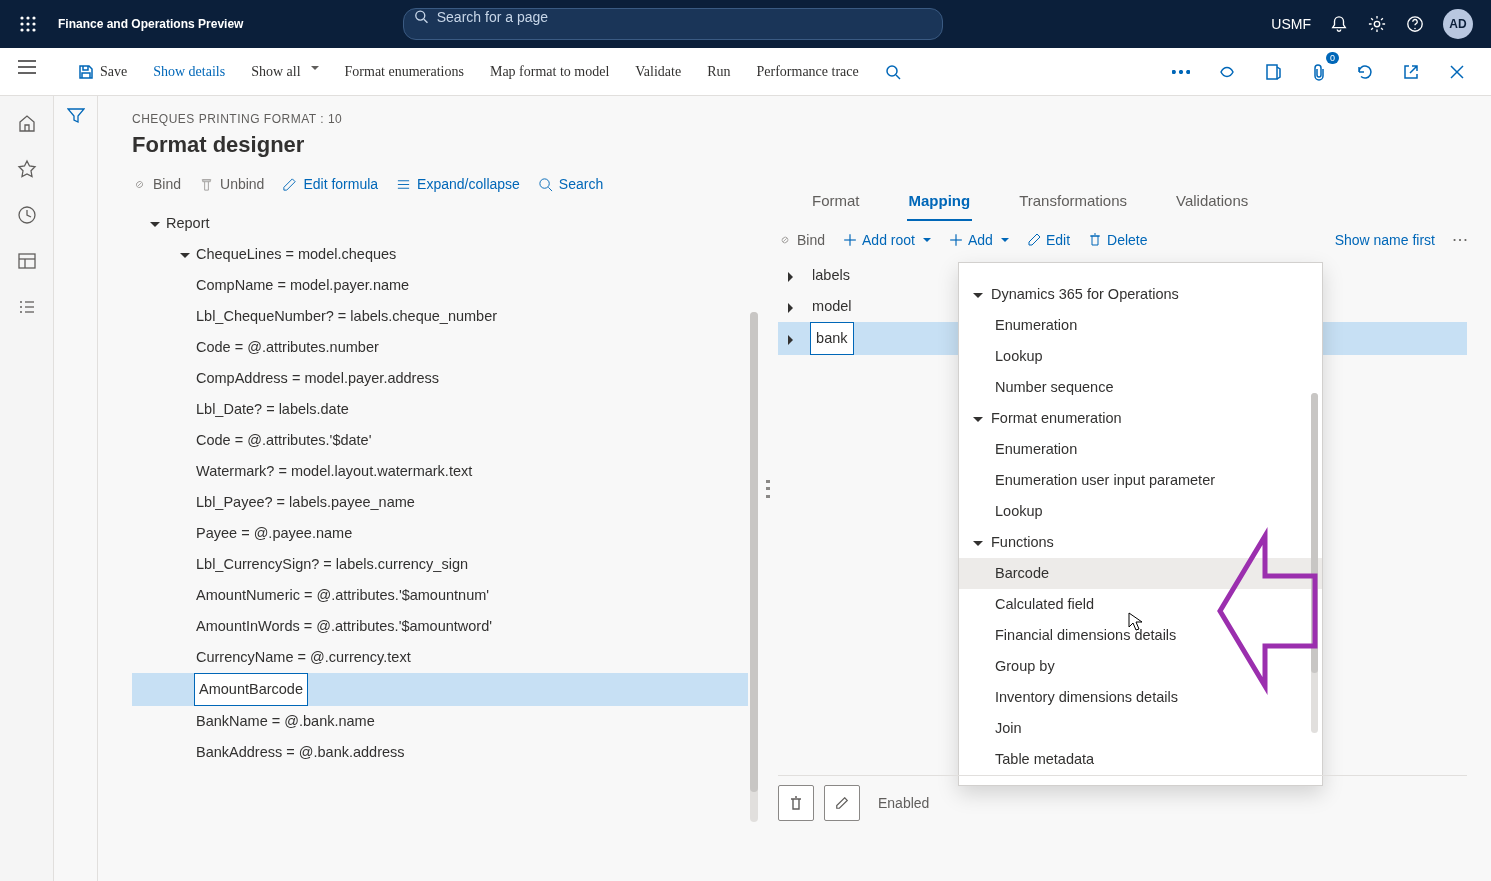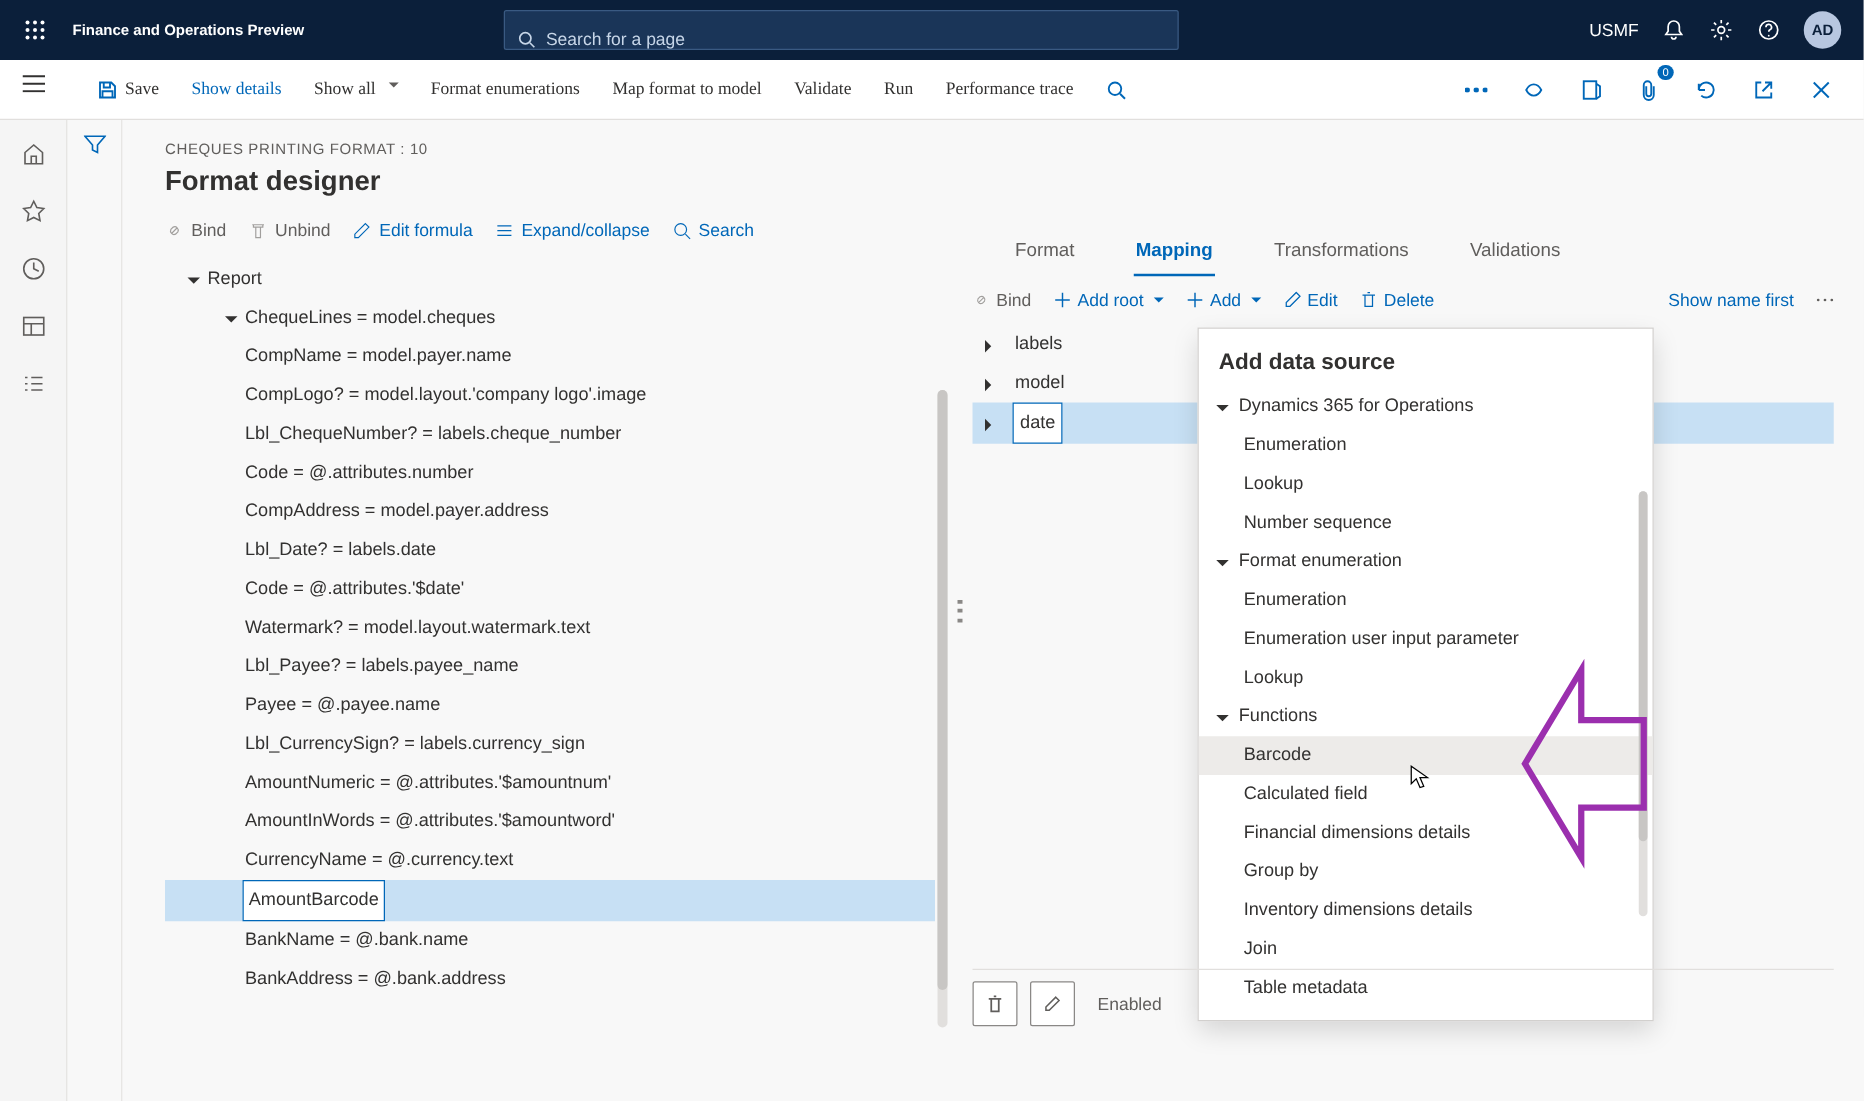--- a/index.html
+++ b/index.html
@@ -3,21 +3,21 @@
 <meta charset="utf-8">
 <style>
   * { box-sizing: border-box; margin: 0; padding: 0; }
   html, body { width: 1491px; height: 881px; font-family: "Segoe UI", sans-serif; font-size: 14px; color: #323130; overflow: hidden; background:#f5f5f5;}
   
   
   .topbar { height: 48px; background: #0b1f3a; color: #fff; display: flex; align-items: center; padding: 0 8px; }
   .waffle { width: 40px; height: 40px; display:flex; align-items:center; justify-content:center; cursor:pointer;}
   .waffle svg { fill: #fff; }
   .app-title { font-size: 12px; font-weight: 600; margin-left: 10px; flex: 0 0 auto; text-align: right; }
-  .search-wrap { margin-left: 160px; width: 540px; height: 32px; background: #1a3558; border:1px solid #3a5a82; display:flex; align-items:flex-end; padding:0 10px; border-radius:2px;}
+  .search-wrap { margin-left: 160px; width: 540px; height: 32px; background: #1a3558; border:1px solid #3a5a82; display:flex; align-items:flex-start; padding:0 10px; border-radius:13px;}
   .search-wrap svg { fill:#c7d6e8; margin-right:8px;}
   .search-wrap input { background:transparent; border:none; outline:none; color:#c7d6e8; font-size:14px; width:100%;}
   .search-wrap input::placeholder{color:#c7d6e8;}
   .top-right { margin-left:auto; display:flex; align-items:center; gap:18px; padding-right:10px;}
   .top-right .icon { width:20px; height:20px; display:flex; align-items:center; justify-content:center; cursor:pointer;}
   .top-right svg { stroke:#fff; fill:none; stroke-width:1.5;}
   .avatar { width:30px; height:30px; border-radius:50%; background:#b8c7e0; color:#0b1f3a; font-size:12px; font-weight:600; display:flex; align-items:center; justify-content:center; }
   .company { font-size:14px; }
   
   
@@ -322,23 +322,20 @@
           <span class="label-box">Report</span>
         </div>
       <div class="tree-row indent2">
           <span class="tri-down"></span>
           <span class="label-box">ChequeLines = model.cheques</span>
         </div>
       <div class="tree-row indent3">
           <span class="label-box">CompName = model.payer.name</span>
         </div>
       <div class="tree-row indent3">
-          <span class="label-box">CompLogo? = model.layout.'company logo'.image</span>
-        </div>
-      <div class="tree-row indent3">
           <span class="label-box">Lbl_ChequeNumber? = labels.cheque_number</span>
         </div>
       <div class="tree-row indent3">
           <span class="label-box">Code = @.attributes.number</span>
         </div>
       <div class="tree-row indent3">
           <span class="label-box">CompAddress = model.payer.address</span>
         </div>
       <div class="tree-row indent3">
           <span class="label-box">Lbl_Date? = labels.date</span>
@@ -438,27 +435,26 @@
             <circle cx="2" cy="2" r="1.4" fill="#605e5c"></circle>
             <circle cx="9" cy="2" r="1.4" fill="#605e5c"></circle>
             <circle cx="16" cy="2" r="1.4" fill="#605e5c"></circle>
           </svg>
         </div>
     </div>
 
     <div class="ds-tree">
       <div class="ds-row"><span class="tri-right"></span>&nbsp;&nbsp;<span class="label-box">labels</span></div>
       <div class="ds-row"><span class="tri-right"></span>&nbsp;&nbsp;<span class="label-box">model</span></div>
-      <div class="ds-row sel full"><span class="tri-right"></span>&nbsp;&nbsp;<span class="label-box">date</span></div>
+      <div class="ds-row sel full"><span class="tri-right"></span>&nbsp;&nbsp;<span class="label-box">bank</span></div>
     </div>
   </div>
 </div>
 
 <div class="popup">
-  <h3>Add data source</h3>
   <div class="pgroup">
     <div class="prow">
         <span class="tri-down"></span>
         <span class="plabel">Dynamics 365 for Operations</span>
       </div>
     <div class="prow pchild">
         <span>Enumeration</span>
       </div>
     <div class="prow pchild">
         <span>Lookup</span>

